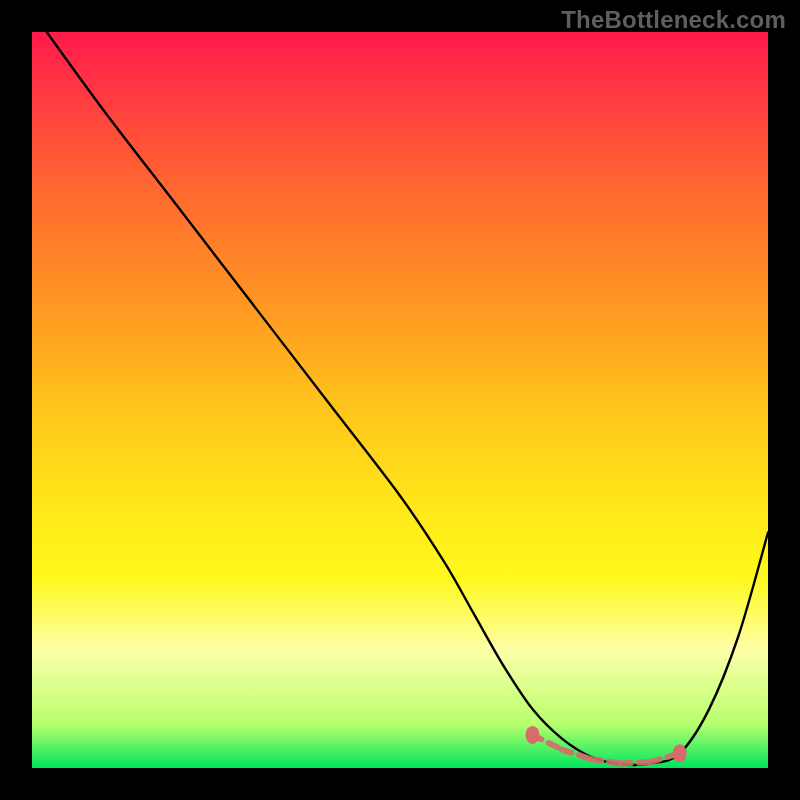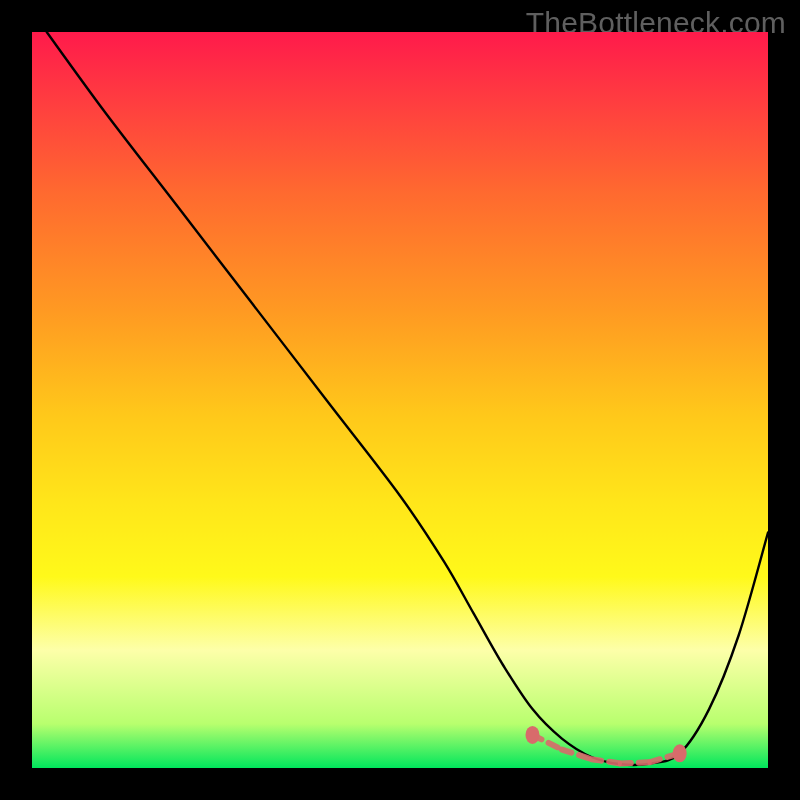--- a/index.html
+++ b/index.html
@@ -8,22 +8,22 @@
     position: relative;
     width: 800px;
     height: 800px;
     background: #000;
   }
   .watermark {
     position: absolute;
     top: 6px;
     right: 14px;
     font-family: Arial, Helvetica, sans-serif;
-    font-size: 30px;
-    font-weight: 400;
+    font-size: 24px;
+    font-weight: 700;
     color: #5f5f5f;
     letter-spacing: 0.2px;
   }
   .plot-area {
     position: absolute;
     left: 32px;
     top: 32px;
     width: 736px;
     height: 736px;
     background: linear-gradient(

